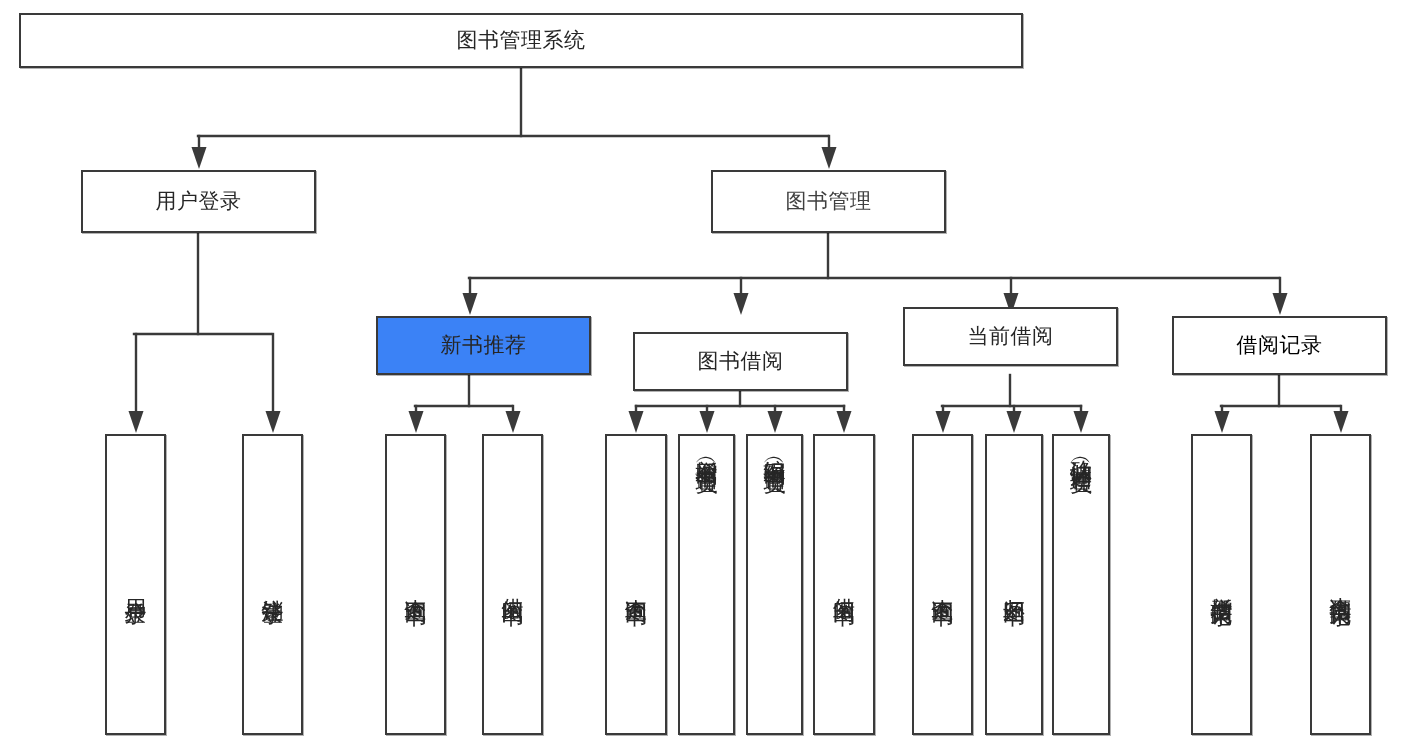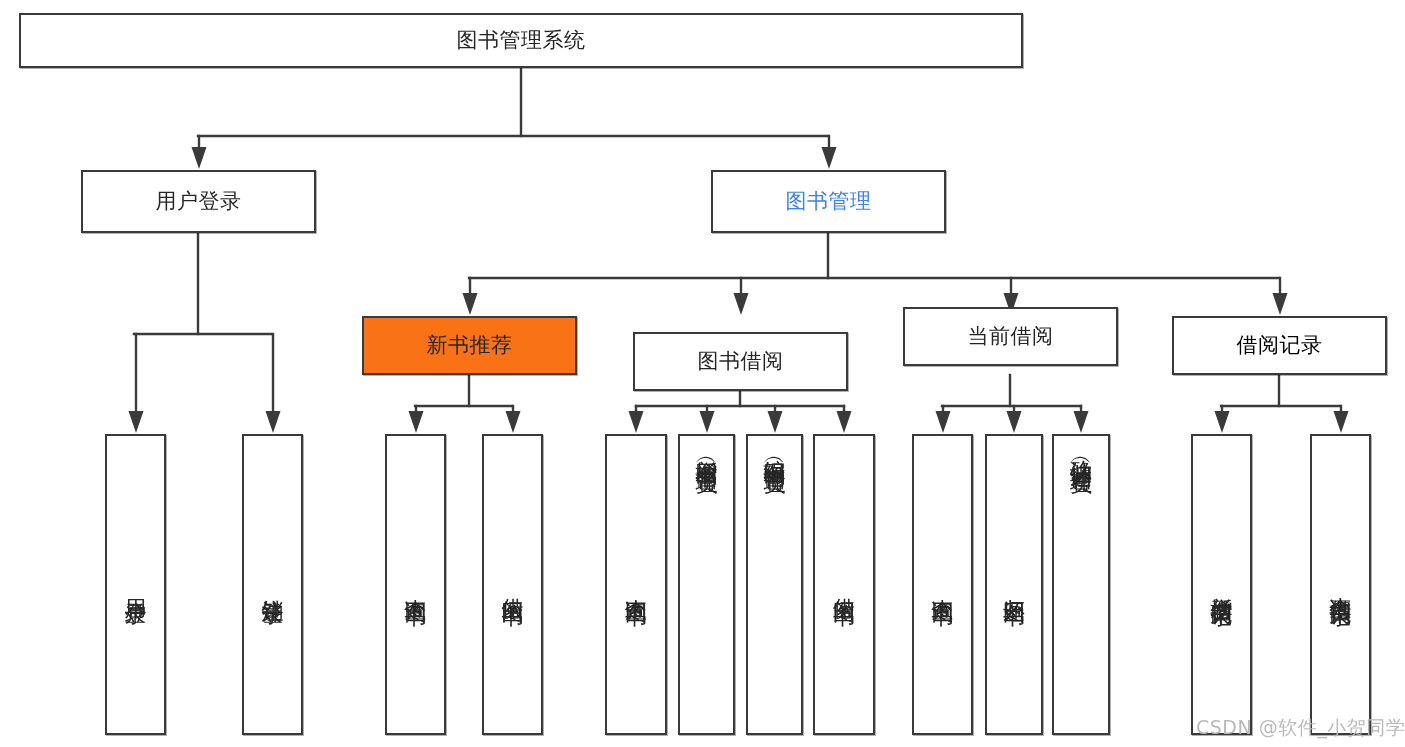--- a/index.html
+++ b/index.html
@@ -135,23 +135,23 @@
     </svg>
 
   <div id="nodes">
       <div class="node horizontal" style="left: 19px; top: 13px; width: 1004px; height: 55px; border-color: rgb(58, 58, 58); background: rgb(255, 255, 255);">
         <span class="node-label" style="color: rgb(38, 38, 38);">图书管理系统</span>
       </div>
       <div class="node horizontal" style="left: 81px; top: 170px; width: 235px; height: 63px; border-color: rgb(58, 58, 58); background: rgb(255, 255, 255);">
         <span class="node-label" style="color: rgb(38, 38, 38);">用户登录</span>
       </div>
       <div class="node horizontal" style="left: 711px; top: 170px; width: 235px; height: 63px; border-color: rgb(58, 58, 58); background: rgb(255, 255, 255);">
-        <span class="node-label" style="color: #3b82f6; text-align: right;">图书管理</span>
-      </div>
-      <div class="node horizontal" style="left: 362px; top: 316px; width: 215px; height: 59px; border-color: rgb(58, 58, 58); background: #f97316;">
+        <span class="node-label" style="color: #404040; text-align: right;">图书管理</span>
+      </div>
+      <div class="node horizontal" style="left: 376px; top: 316px; width: 215px; height: 59px; border-color: rgb(58, 58, 58); background: #3b82f6;">
         <span class="node-label" style="color: rgb(38, 38, 38);">新书推荐</span>
       </div>
       <div class="node horizontal" style="left: 633px; top: 332px; width: 215px; height: 59px; border-color: rgb(58, 58, 58); background: rgb(255, 255, 255);">
         <span class="node-label" style="color: rgb(38, 38, 38);">图书借阅</span>
       </div>
       <div class="node horizontal" style="left: 903px; top: 307px; width: 215px; height: 59px; border-color: rgb(58, 58, 58); background: rgb(255, 255, 255);">
         <span class="node-label" style="color: rgb(38, 38, 38);">当前借阅</span>
       </div>
       <div class="node horizontal" style="left: 1172px; top: 316px; width: 215px; height: 59px; border-color: rgb(58, 58, 58); background: rgb(255, 255, 255);">
         <span class="node-label" style="color: #000000;">借阅记录</span>
@@ -190,15 +190,14 @@
         <span class="node-label" style="color: rgb(38, 38, 38);">确认归还（管理员）</span>
       </div>
       <div class="node vertical mid" style="left: 1191px; top: 434px; width: 61px; height: 301px; border-color: rgb(58, 58, 58); background: rgb(255, 255, 255);">
         <span class="node-label" style="color: rgb(38, 38, 38);">新增借阅记录</span>
       </div>
       <div class="node vertical mid" style="left: 1310px; top: 434px; width: 61px; height: 301px; border-color: rgb(58, 58, 58); background: rgb(255, 255, 255);">
         <span class="node-label" style="color: rgb(38, 38, 38);">查询借阅记录</span>
       </div>
     </div>
 
-  <div id="watermark" style="left: 1196px; top: 715px; color: rgb(185, 185, 185);">CSDN @软件_小贺同学</div>
 
 </div>
 
 </body></html>

